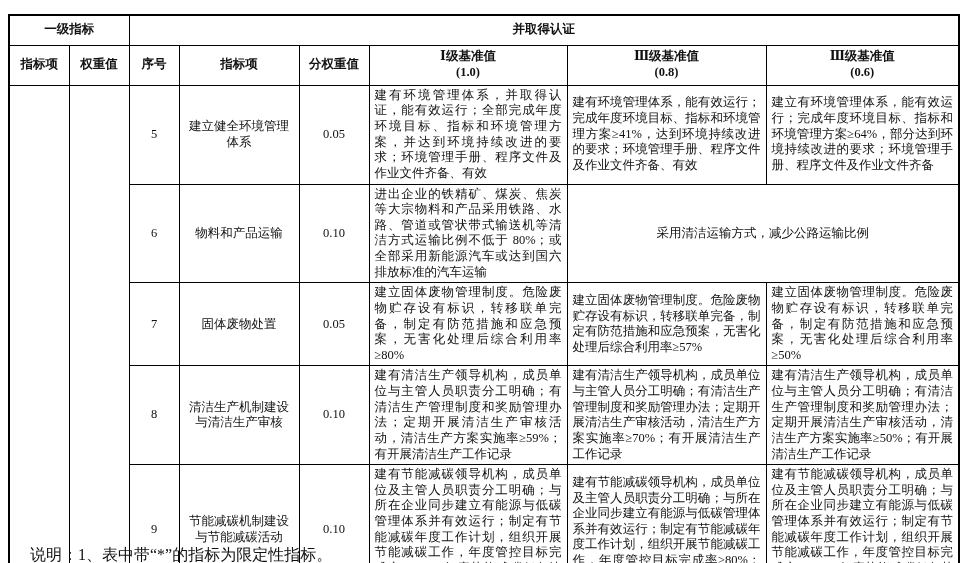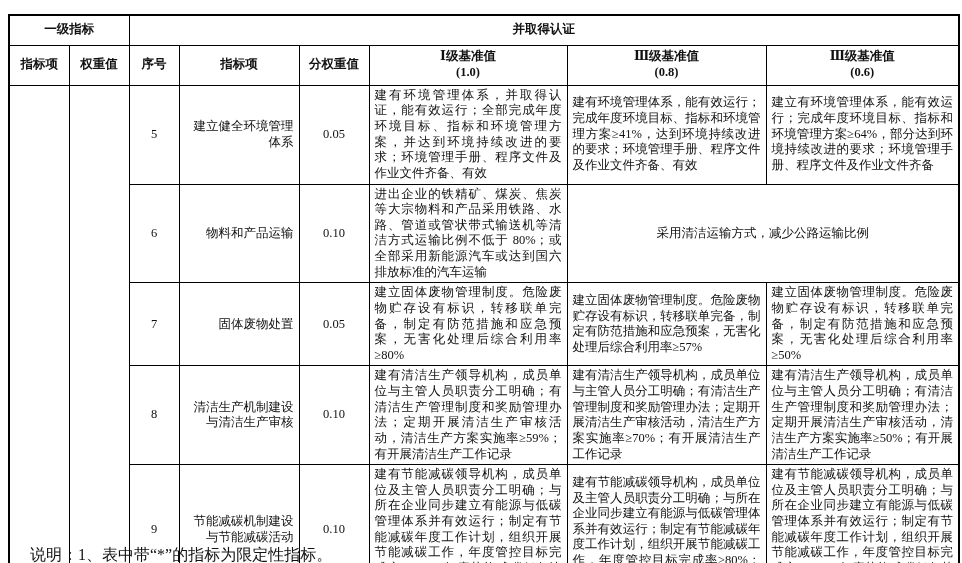--- a/index.html
+++ b/index.html
@@ -31,21 +31,21 @@
     overflow: hidden;
   }
   th.group-hdr, th.col-hdr {
     font-weight: bold;
     text-align: center;
     font-size: 13px;
   }
   tr.hdr1 { height: 30px; }
   tr.hdr2 { height: 40px; }
   td.c-center { text-align: center; }
-  td.c-left   { text-align: right; padding-left: 8px; }
+  td.c-left   { text-align: center; padding-left: 8px; }
   td.c-just   { text-align: justify; text-justify: inter-ideograph; vertical-align: middle; padding: 2px 4px; }
   .hdr-sub { font-weight: bold; text-align: center; }
   .note {
     position: absolute;
     left: 30px;
     top: 545px;
     font-size: 16px;
     color: #111;
     white-space: nowrap;
   }

